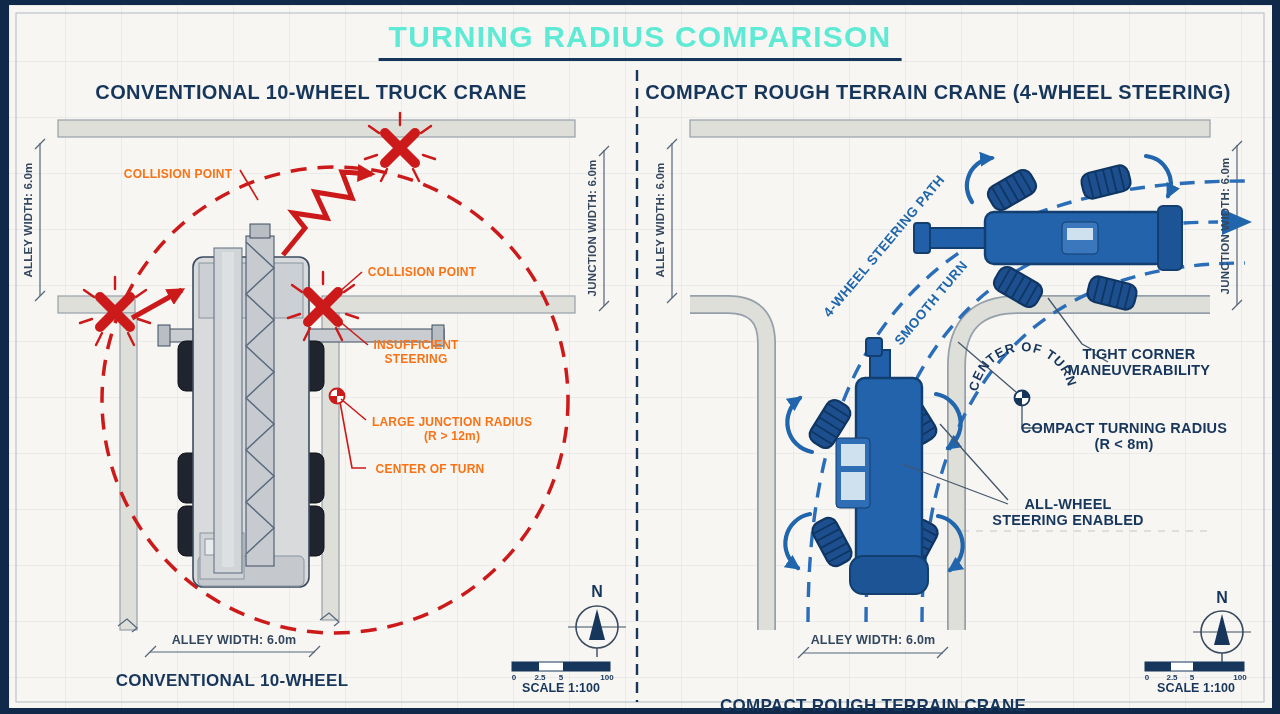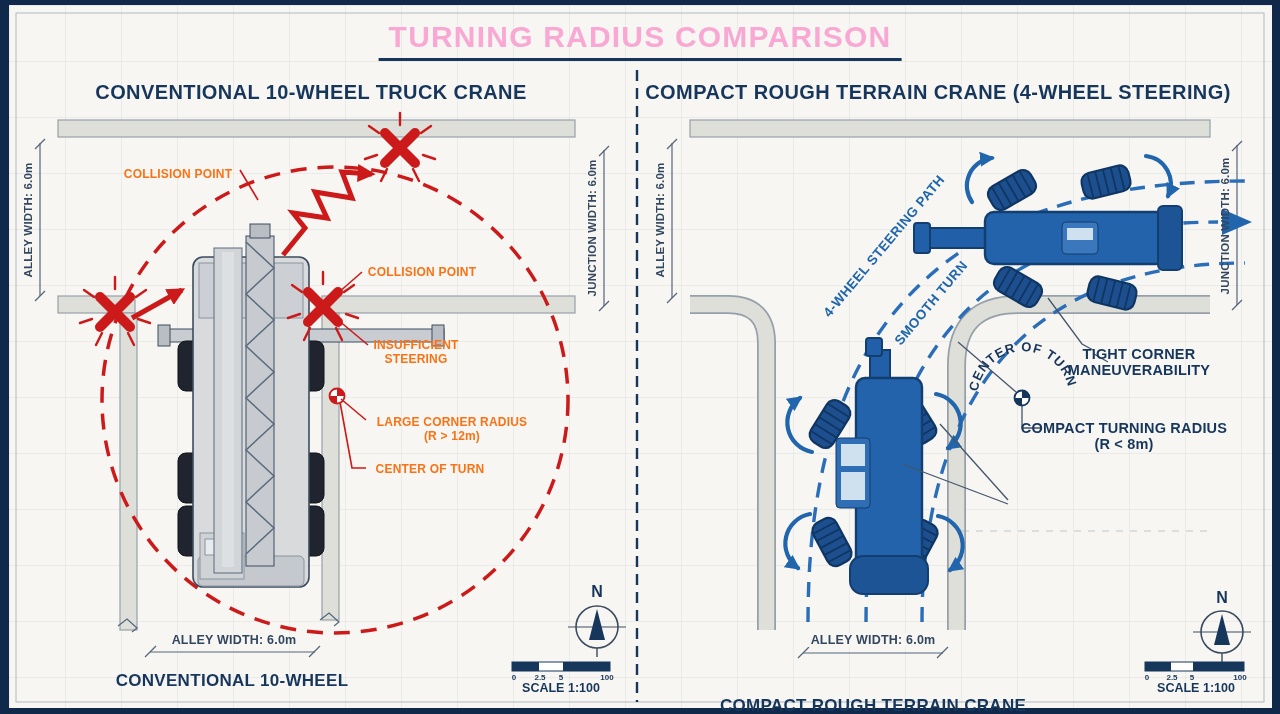--- a/index.html
+++ b/index.html
@@ -15,21 +15,21 @@
   .lbl{position:absolute;transform:translate(-50%,-50%);white-space:nowrap;font-weight:bold;}
   .lbl.center{text-align:center;}
   .red{color:#f97316;font-size:12px;letter-spacing:.2px;}
   .navy{color:#17365c;}
   .blue{color:#1f66ad;}
   .ann{font-size:14.5px;letter-spacing:.2px;}
   .dim{font-size:11.5px;color:#33475f;letter-spacing:.2px;}
   .cap{font-size:17px;line-height:1.3;letter-spacing:.3px;}
   .hdr{font-size:20px;letter-spacing:.4px;}
   .title{position:absolute;left:640px;top:20px;transform:translateX(-50%);
-         font-size:30px;font-weight:bold;letter-spacing:1.2px;color:#f9a8d4;
+         font-size:30px;font-weight:bold;letter-spacing:1.2px;color:#5eead4;
          border-bottom:3px solid #17365c;padding:0 10px 4px 10px;}
   .tick{font-size:8px;color:#17365c;font-weight:bold;}
   .scl{font-size:12.5px;}
   .ncomp{font-size:16px;}
   .pathlbl{font-size:13.5px;letter-spacing:.4px;}
   .whitebg{background:#f7f6f2;padding:0 5px;}
 </style>
 </head>
 <body>
 
@@ -239,21 +239,21 @@
     <div class="lbl navy hdr" style="left:311px;top:92px;">CONVENTIONAL 10-WHEEL TRUCK CRANE</div>
     <div class="lbl navy hdr" style="left:938px;top:92px;">COMPACT ROUGH TERRAIN CRANE (4-WHEEL STEERING)</div>
 
     <div class="lbl red" style="left:178px;top:174px;">COLLISION POINT</div>
     <div class="lbl red" style="left:422px;top:272px;">COLLISION POINT</div>
     <div class="lbl red center" style="left:416px;top:352px;">
       <div>INSUFFICIENT</div>
       <div>STEERING</div>
     </div>
     <div class="lbl red center" style="left:452px;top:429px;">
-      <div>LARGE CORNER RADIUS</div>
+      <div>LARGE JUNCTION RADIUS</div>
       <div>(R &gt; 12m)</div>
     </div>
     <div class="lbl red" style="left:430px;top:469px;">CENTER OF TURN</div>
 
     <div class="lbl dim" style="left:28px;top:220px;transform:translate(-50%,-50%) rotate(-90deg);">ALLEY WIDTH: 6.0m</div>
     <div class="lbl dim" style="left:592px;top:228px;transform:translate(-50%,-50%) rotate(-90deg);">JUNCTION WIDTH: 6.0m</div>
     <div class="lbl dim" style="left:234px;top:640px;font-size:12.5px;">ALLEY WIDTH: 6.0m</div>
 
     <div class="lbl navy cap center" style="left:232px;top:681px;">
       <div>CONVENTIONAL 10-WHEEL</div>
@@ -269,20 +269,24 @@
     <div class="lbl blue pathlbl" style="left:884px;top:246px;transform:translate(-50%,-50%) rotate(-50deg);">4-WHEEL STEERING PATH</div>
     <div class="lbl blue pathlbl" style="left:931px;top:303px;transform:translate(-50%,-50%) rotate(-50deg);">SMOOTH TURN</div>
 
     <div class="lbl navy ann center" style="left:1139px;top:362px;text-align:center;">
       <div>TIGHT CORNER</div>
       <div>MANEUVERABILITY</div>
     </div>
     <div class="lbl navy ann center" style="left:1124px;top:436px;">
       <div>COMPACT TURNING RADIUS</div>
       <div>(R &lt; 8m)</div>
+    </div>
+    <div class="lbl navy ann center" style="left:1068px;top:512px;">
+      <div>ALL-WHEEL</div>
+      <div>STEERING ENABLED</div>
     </div>
 
     <div class="lbl dim" style="left:660px;top:220px;transform:translate(-50%,-50%) rotate(-90deg);">ALLEY WIDTH: 6.0m</div>
     <div class="lbl dim" style="left:1225px;top:226px;transform:translate(-50%,-50%) rotate(-90deg);">JUNCTION WIDTH: 6.0m</div>
     <div class="lbl dim whitebg" style="left:873px;top:640px;font-size:12.5px;">ALLEY WIDTH: 6.0m</div>
 
     <div class="lbl navy cap center" style="left:873px;top:681px;margin-top:36px;">
       <div>COMPACT ROUGH TERRAIN CRANE</div>
       <div>(4-WHEEL STEERING)</div>
     </div>

